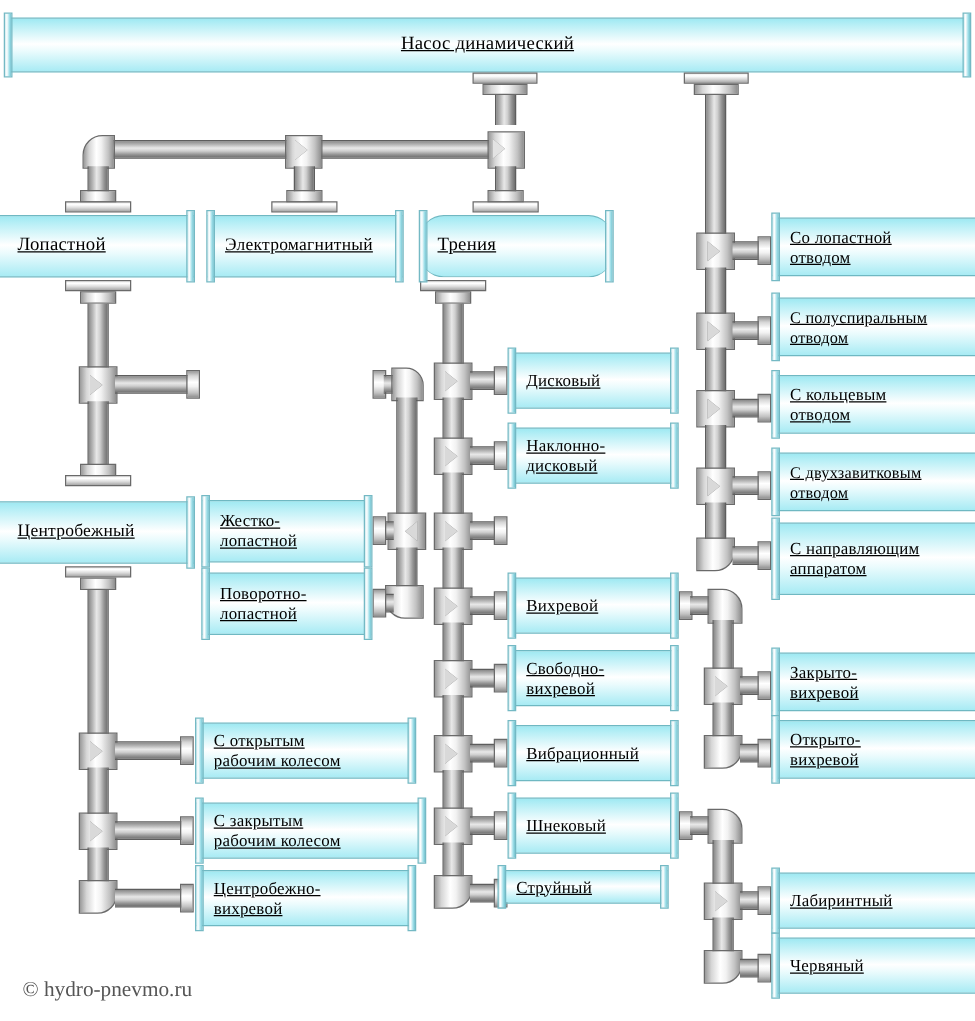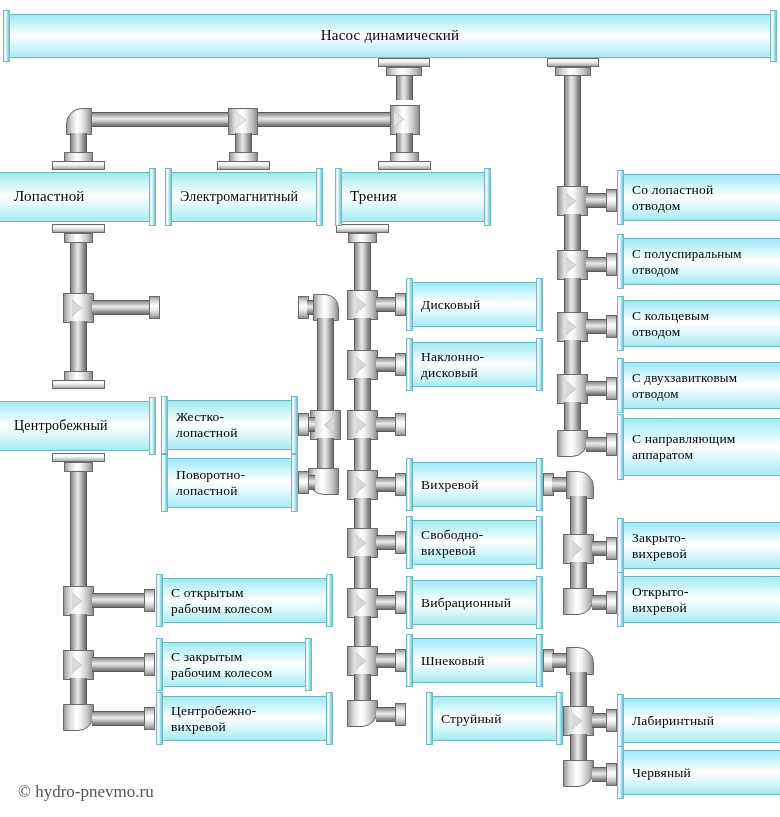--- a/index.html
+++ b/index.html
@@ -5,21 +5,21 @@
   html,body{margin:0;padding:0;background:#ffffff;}
   body{font-family:"Liberation Serif","DejaVu Serif",serif;}
   #stage{position:relative;width:780px;height:817px;background:#fff;overflow:hidden;}
 
   
   .box{position:absolute;box-sizing:border-box;
        background:linear-gradient(to bottom,#9fe9f2 0%,#b8eff6 12%,#ffffff 48%,#eafbfd 62%,#a8ebf4 100%);
        border-top:1px solid #6fb8c2;border-bottom:1px solid #6fb8c2;
        display:flex;align-items:center;}
   .box .txt{position:relative;z-index:3;padding-left:14px;padding-right:6px;
-       color:#000;line-height:1.18;letter-spacing:.2px;}
+       color:#000;line-height:1.18;letter-spacing:.2px;text-decoration:underline;}
   
   .box::before,.box::after{content:"";position:absolute;top:-5px;bottom:-5px;width:7px;
        background:linear-gradient(to right,#cfe9ee 0%,#ffffff 30%,#9fdfe9 70%,#77c3cf 100%);
        border:1px solid #74b9c4;box-sizing:border-box;z-index:2;}
   .box::before{left:-1px;}
   .box::after{right:-1px;}
   .box.noleft::before{display:none;}
   .box.noright::after{display:none;}
 
   
@@ -93,21 +93,21 @@
   <div class="flange" style="left:378px;top:161px;width:53px;height:9px;"></div>
 
   <div class="box noleft" style="left:0px;top:172px;width:155px;height:50px;">
     <span class="txt" style="font-size:15px;">Лопастной</span>
   </div>
 
   <div class="box" style="left:166px;top:172px;width:156px;height:50px;">
     <span class="txt" style="font-size:14px;">Электромагнитный</span>
   </div>
 
-  <div class="box" style="left:336px;top:172px;width:154px;height:50px;">
+  <div class="box" style="left:336px;top:172px;width:154px;height:50px;border-radius:19px;">
     <span class="txt" style="font-size:15px;">Трения</span>
   </div>
 
   <div class="flange" style="left:52px;top:224px;width:53px;height:9px;"></div>
   <div class="fit" style="left:64px;top:233px;width:29px;height:10px;"></div>
   <div class="vpipe" style="left:70px;top:243px;width:17px;height:52px;"></div>
 
   <div class="fit" style="left:63px;top:293px;width:31px;height:30px;"></div>
   <div class="nub" style="left:72px;top:300px;"></div>
   <div class="hpipe" style="left:92px;top:300px;width:60px;height:15px;"></div>
@@ -164,21 +164,21 @@
 
   <div class="vpipe" style="left:70px;top:678px;width:17px;height:32px;"></div>
 
   <div class="fit rb" style="left:63px;top:704px;width:31px;height:27px;border-bottom-right-radius:16px;"></div>
   <div class="hpipe" style="left:92px;top:711px;width:55px;height:15px;"></div>
   <div class="fit h" style="left:144px;top:707px;width:11px;height:23px;"></div>
 
   <div class="box" style="left:157px;top:578px;width:175px;height:45px;">
     <span class="txt" style="font-size:13.5px;"><span>С открытым</span><br><span>рабочим колесом</span></span>
   </div>
-  <div class="box" style="left:157px;top:642px;width:154px;height:45px;">
+  <div class="box" style="left:157px;top:642px;width:183px;height:45px;">
     <span class="txt" style="font-size:13.5px;"><span>С закрытым</span><br><span>рабочим колесом</span></span>
   </div>
   <div class="box" style="left:157px;top:696px;width:175px;height:45px;">
     <span class="txt" style="font-size:13.5px;"><span>Центробежно-</span><br><span>вихревой</span></span>
   </div>
 
   <div class="flange" style="left:336px;top:224px;width:53px;height:9px;"></div>
   <div class="fit" style="left:348px;top:233px;width:29px;height:10px;"></div>
   <div class="vpipe" style="left:354px;top:243px;width:17px;height:50px;"></div>
 
@@ -239,21 +239,21 @@
   </div>
   <div class="box" style="left:407px;top:520px;width:135px;height:45px;">
     <span class="txt" style="font-size:13.5px;"><span>Свободно-</span><br><span>вихревой</span></span>
   </div>
   <div class="box" style="left:407px;top:638px;width:135px;height:45px;">
     <span class="txt" style="font-size:13.5px;">Шнековый</span>
   </div>
   <div class="box" style="left:407px;top:580px;width:135px;height:45px;">
     <span class="txt" style="font-size:13.5px;">Вибрационный</span>
   </div>
-  <div class="box" style="left:427px;top:696px;width:135px;height:45px;text-align:center;">
+  <div class="box" style="left:399px;top:696px;width:135px;height:27px;text-align:center;">
     <span class="txt" style="font-size:13.5px;">Струйный</span>
   </div>
 
   <div class="fit" style="left:557px;top:186px;width:31px;height:30px;"></div>
   <div class="nub" style="left:566px;top:193px;"></div>
   <div class="hpipe" style="left:586px;top:193px;width:24px;height:15px;"></div>
   <div class="fit h" style="left:606px;top:189px;width:11px;height:23px;"></div>
   <div class="vpipe" style="left:564px;top:214px;width:17px;height:40px;"></div>
 
   <div class="fit" style="left:557px;top:250px;width:31px;height:30px;"></div>

